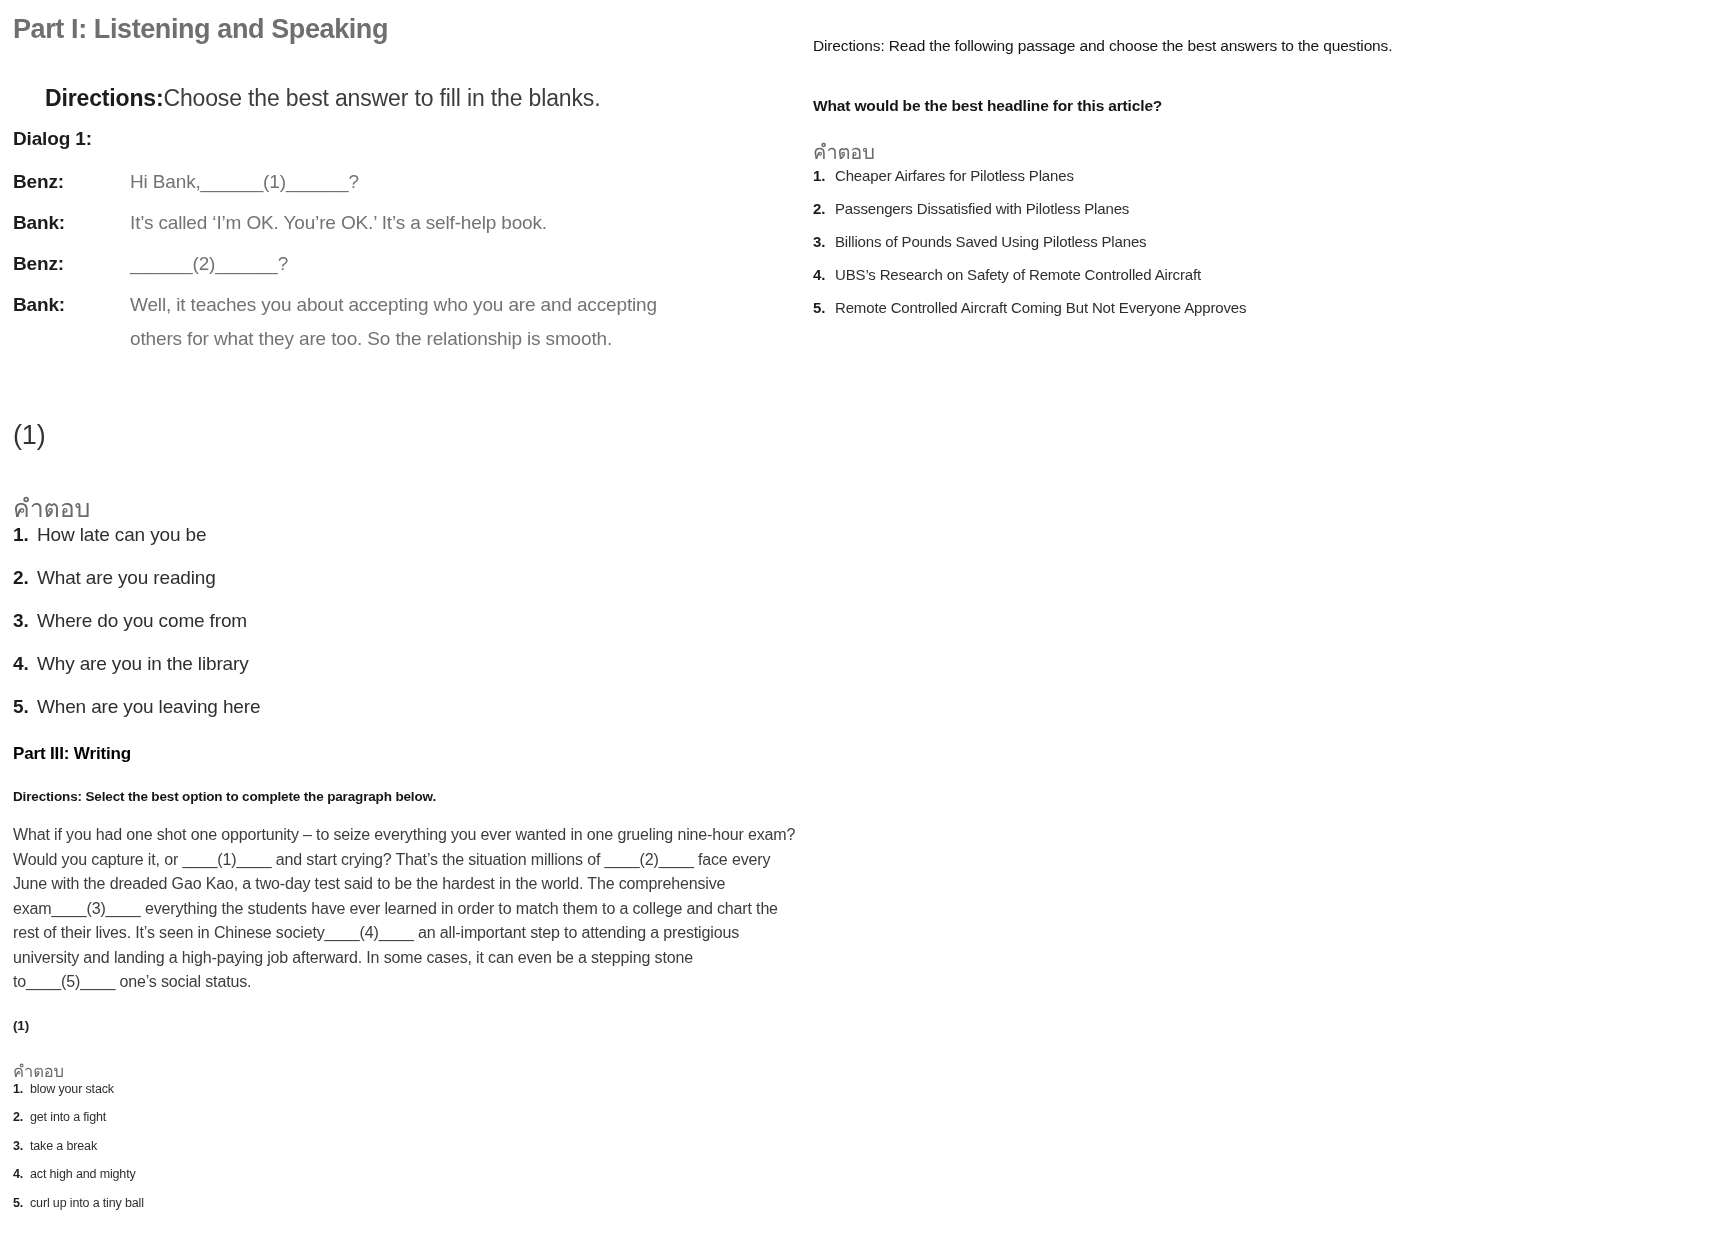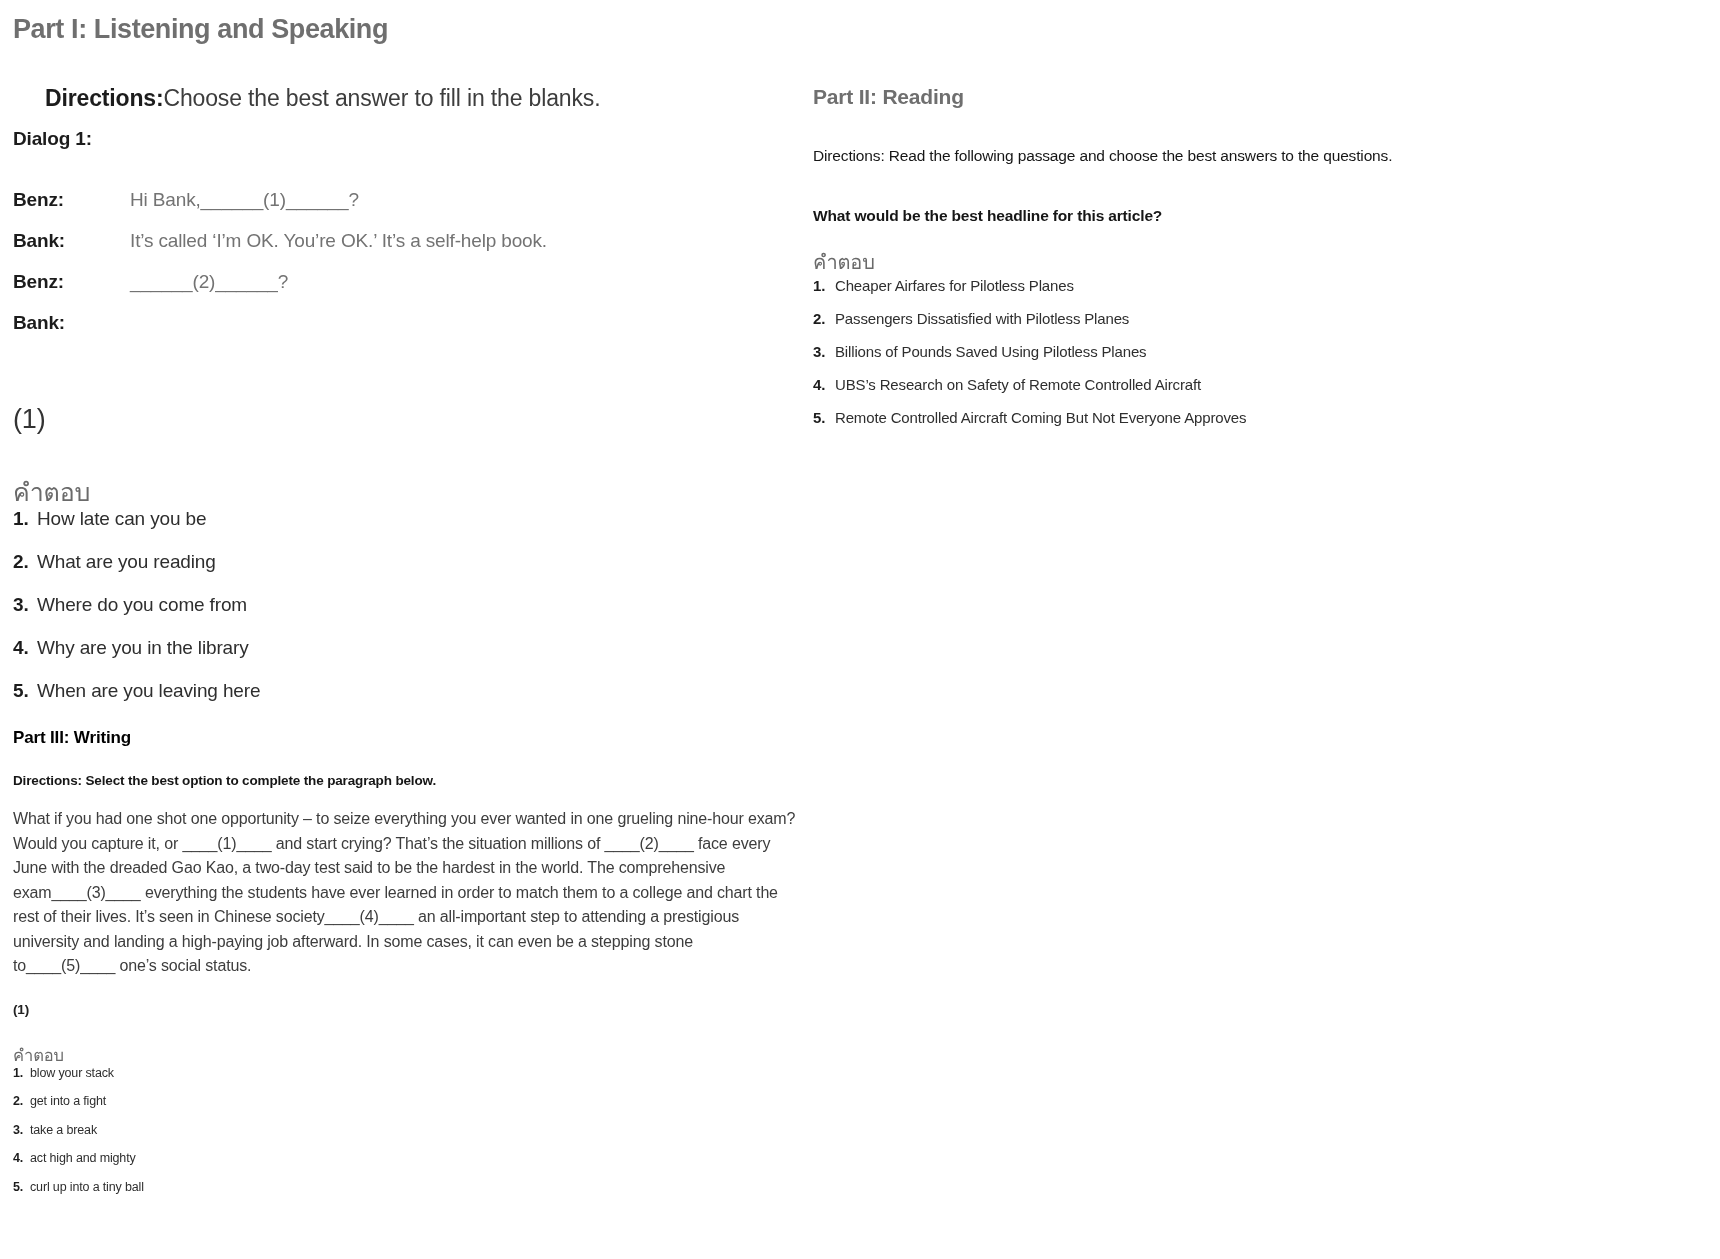--- a/index.html
+++ b/index.html
@@ -13,21 +13,21 @@
 
   h1{margin:12px 0 0;font-size:27px;line-height:34px;font-weight:700;color:#6f6f6f;letter-spacing:-0.4px;}
   h2{margin:84px 0 0;font-size:21px;line-height:26px;font-weight:700;color:#6f6f6f;letter-spacing:-0.2px;}
   h3{margin:25px 0 0;font-size:17px;line-height:21px;font-weight:700;color:#000000;}
 
   .row{display:flex;}
   .lbl{font-weight:700;color:#1c1c1c;}
   .dir-row{margin-top:41px;font-size:23px;line-height:22px;margin-left:32px;}
   .dir-row .lbl{flex:0 0 117px;}
   .dialog-title{margin-top:19px;font-size:19px;line-height:22px;}
-  .dialog{margin-top:33px;}
+  .dialog{margin-top:15px;}
   .drow{font-size:19px;line-height:34px;margin-bottom:7px;}
   .drow .lbl{flex:0 0 117px;}
   .utt{white-space:pre-line;color:#737373;}
 
   .qnum-big{margin-top:64px;font-size:27px;line-height:30px;color:#333333;}
   .ans-label-big{margin-top:42px;font-size:25px;line-height:32px;color:#6a6a6a;}
 
   ol.answers{list-style:none;margin:0;padding:0;}
   .ans-item{display:flex;}
   .ans-item .num{font-weight:700;color:#1c1c1c;}
@@ -75,20 +75,22 @@
         <div class="row drow">
         <span class="lbl">Bank:</span>
         <span class="utt">It’s called ‘I’m OK. You’re OK.’ It’s a self-help book.</span>
       </div>
         <div class="row drow">
         <span class="lbl">Benz:</span>
         <span class="utt">______(2)______?</span>
       </div>
         <div class="row drow">
         <span class="lbl">Bank:</span>
+        <span class="utt">Well, it teaches you about accepting who you are and accepting
+others for what they are too. So the relationship is smooth.</span>
       </div>
       </div>
 
     <div class="qnum-big">(1)</div>
     <div class="ans-label-big">คำตอบ</div>
 
     <ol class="answers answers-lg">
         <li class="ans-item">
         <span class="num">1.</span>
         <span class="txt">How late can you be</span>
@@ -136,21 +138,20 @@
         <span class="txt">act high and mighty</span>
       </li>
         <li class="ans-item">
         <span class="num">5.</span>
         <span class="txt">curl up into a tiny ball</span>
       </li>
       </ol>
   </section>
 
   <section class="col-right">
-    <h2>Part II: Reading</h2>
     <div class="dir-md">Directions: Read the following passage and choose the best answers to the questions.</div>
 
     <div class="passage">
         <p></p>
         <p></p>
         <p></p>
         <p></p>
         <p></p>
         <p></p>
         <p></p>

